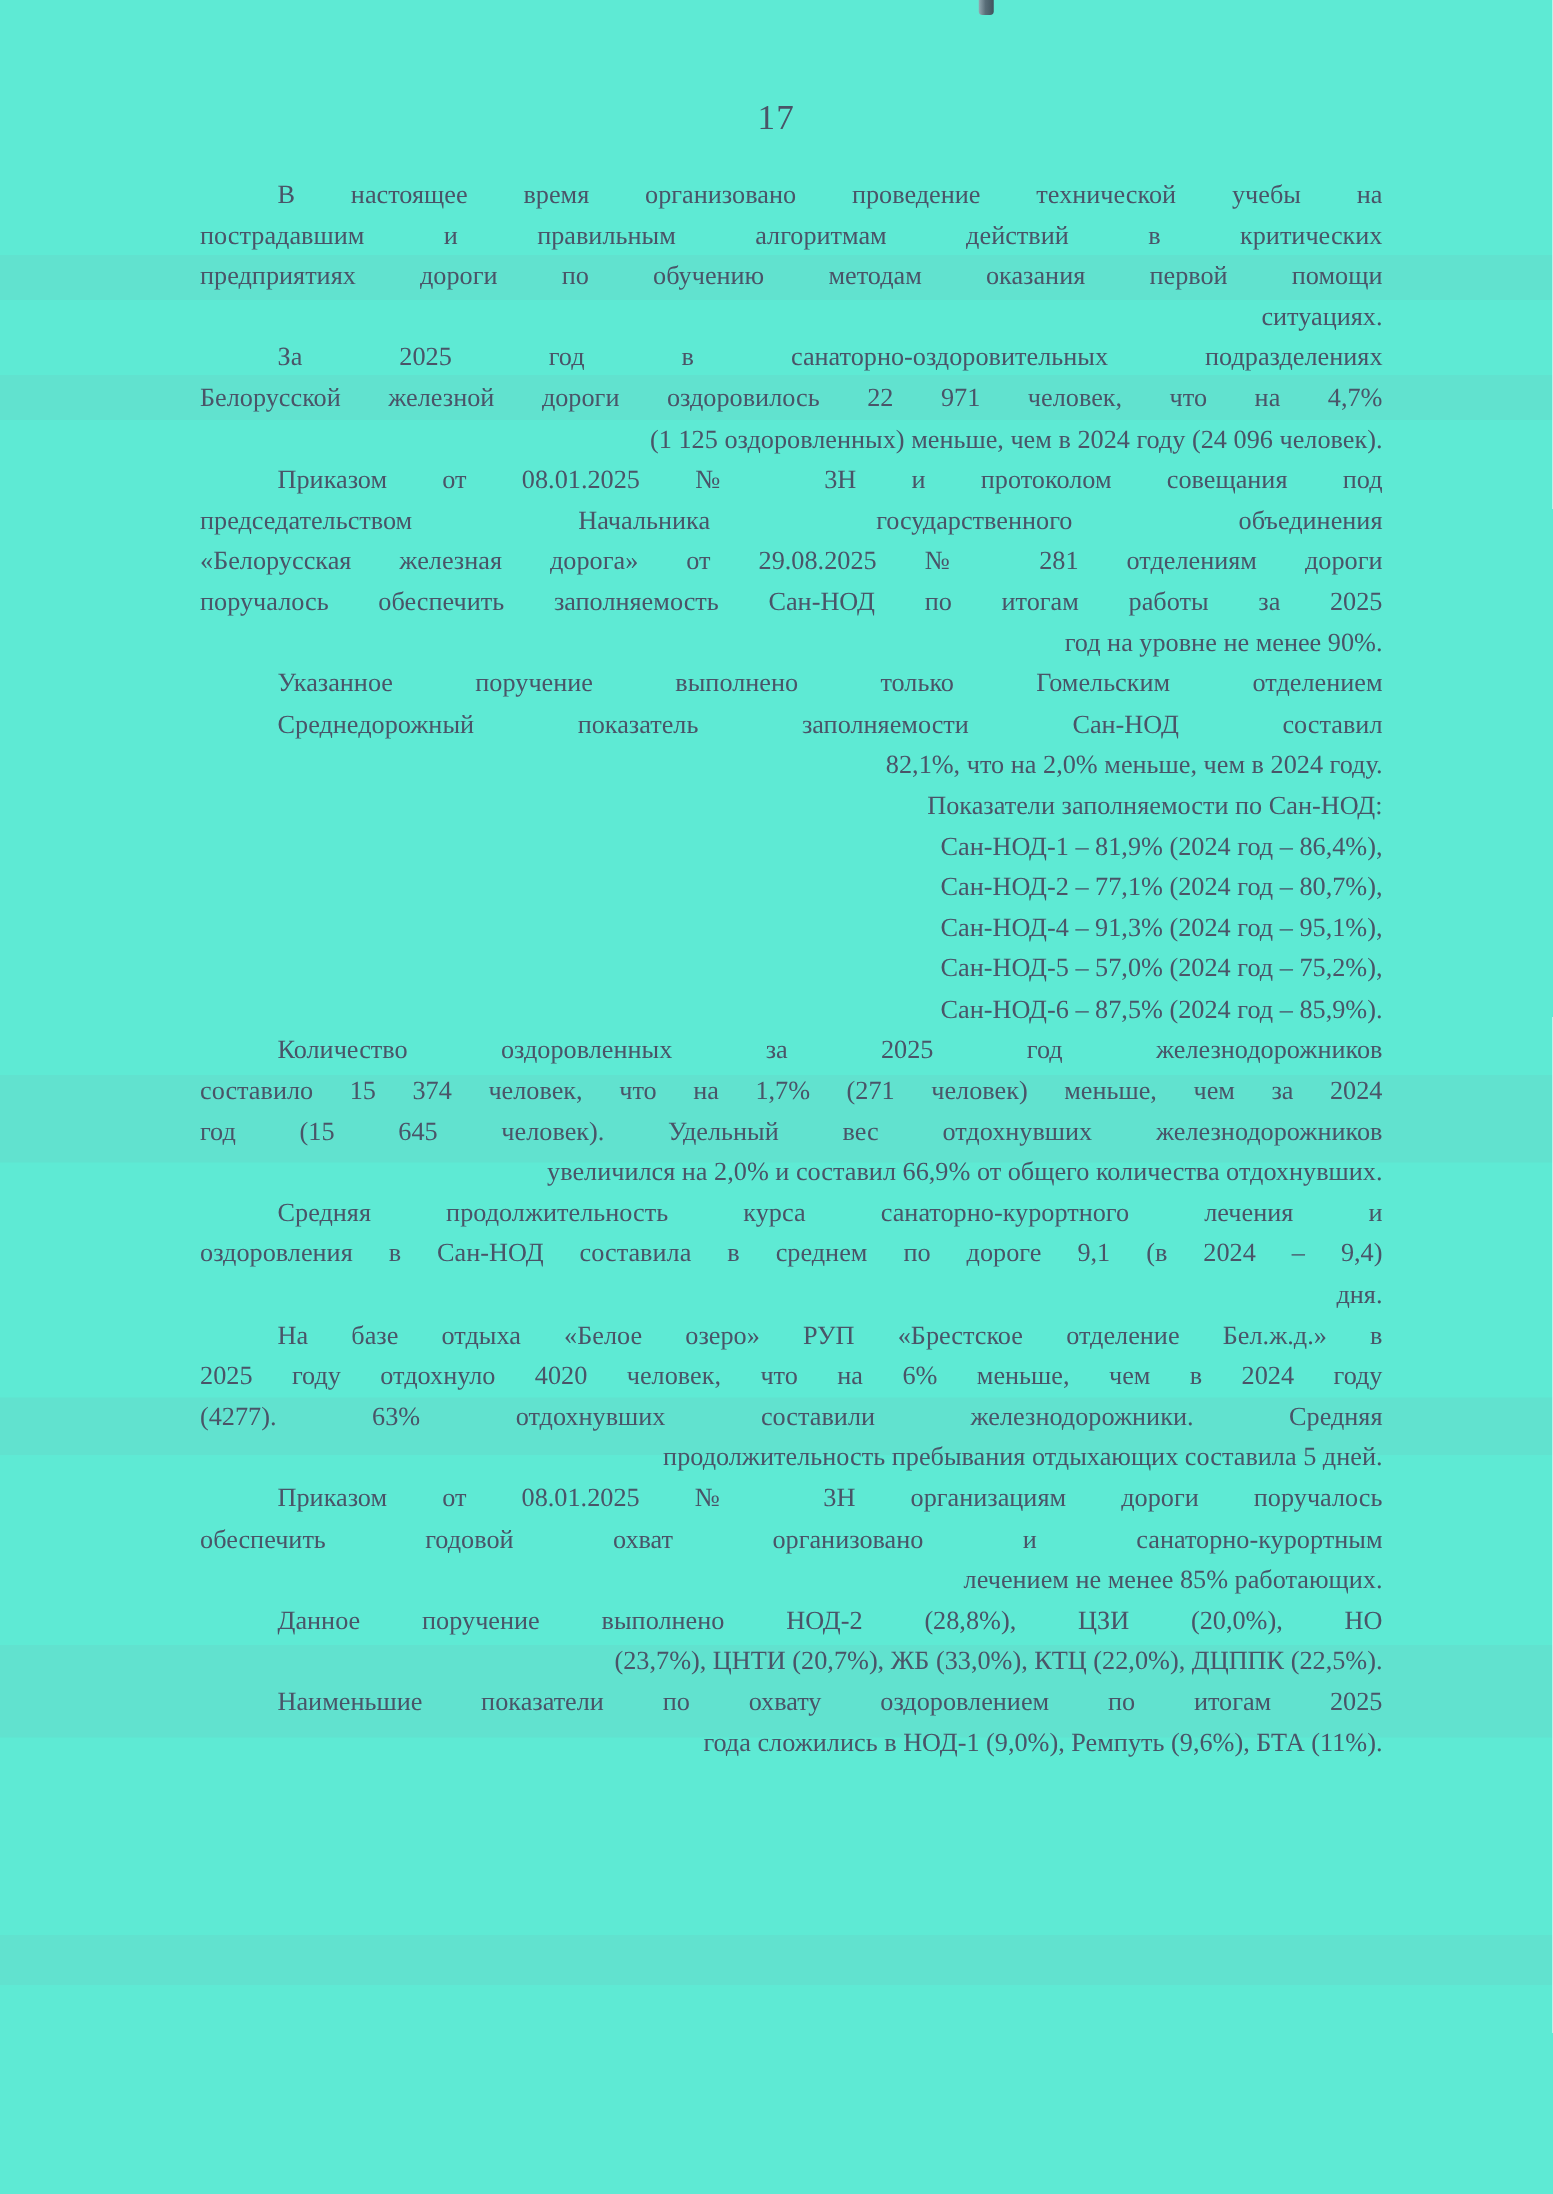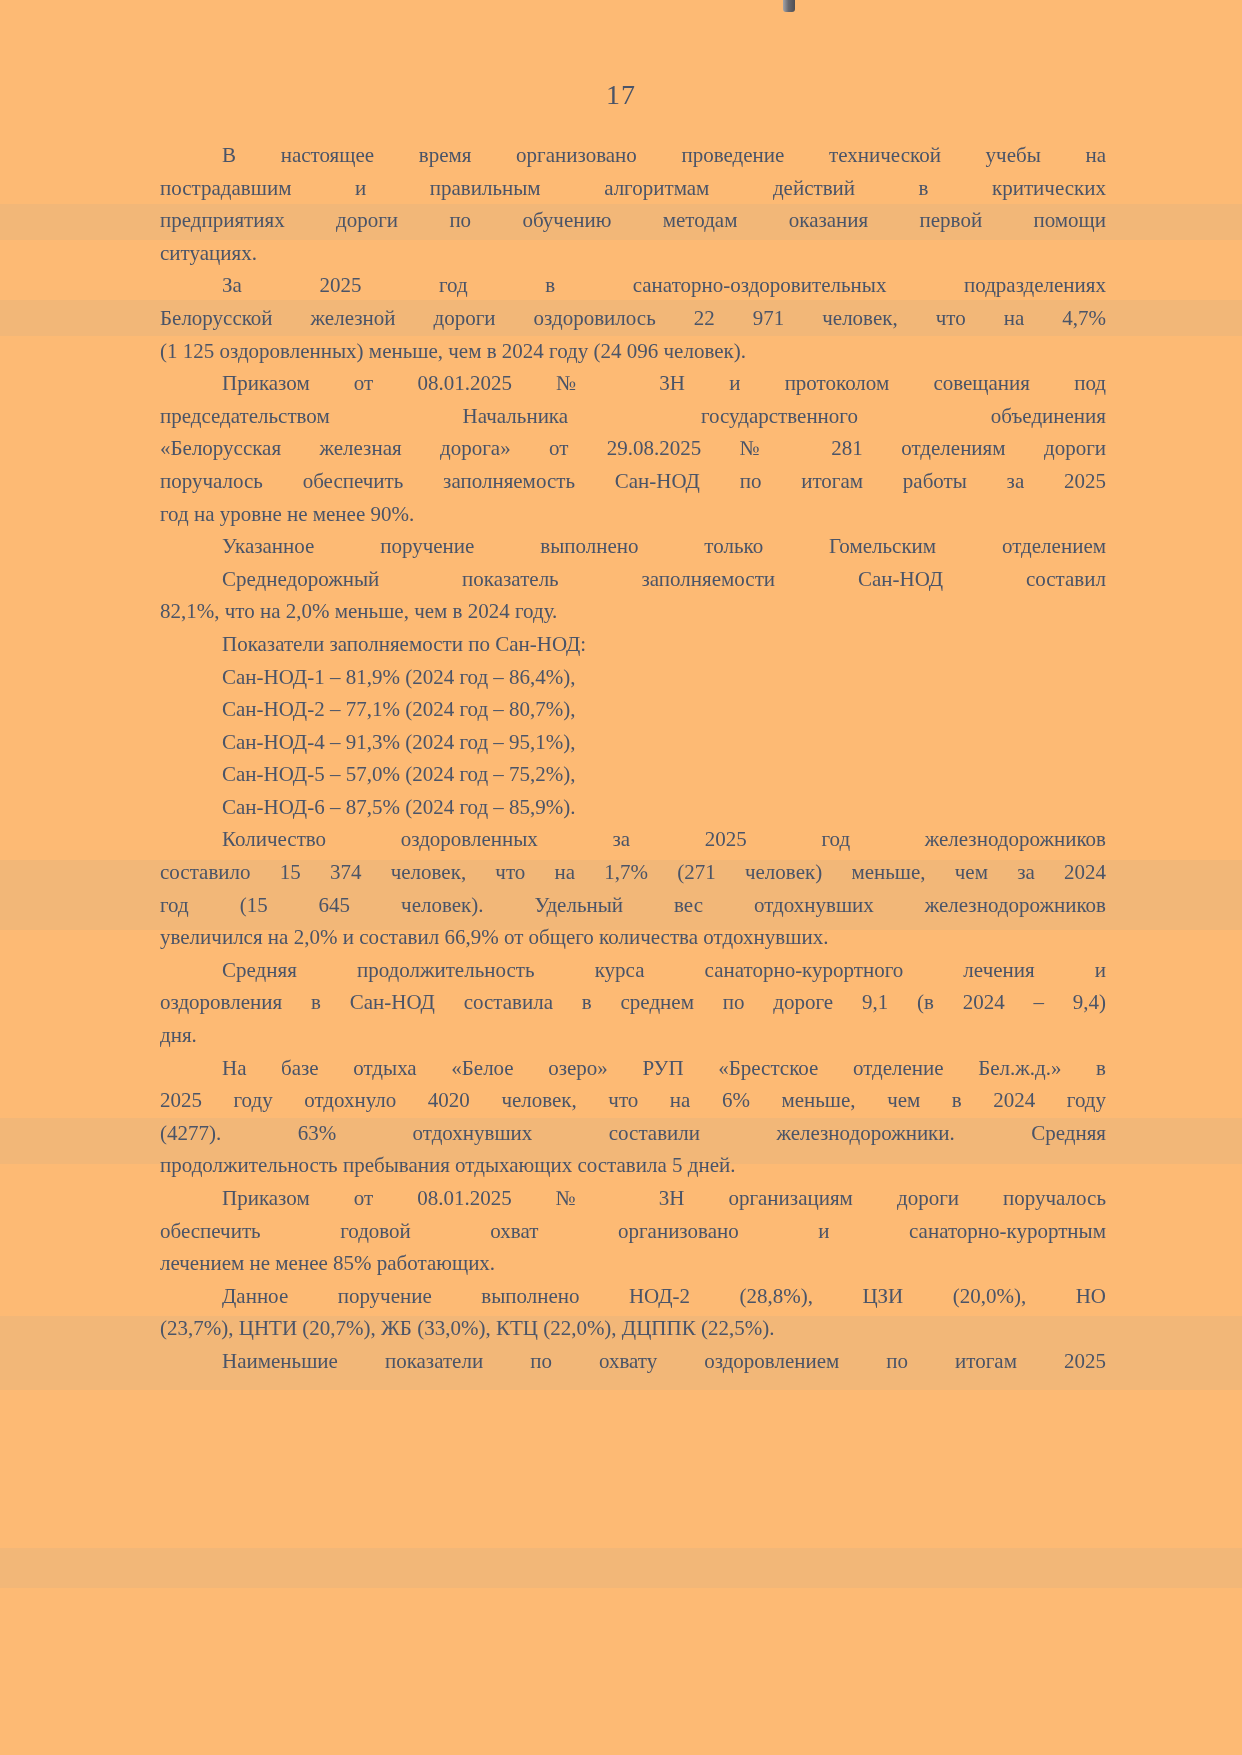--- a/index.html
+++ b/index.html
@@ -4,21 +4,21 @@
 <style>
   html, body {
     margin: 0;
     padding: 0;
     background: #ffffff;
   }
   .sheet {
     position: relative;
     width: 1242px;
     height: 1755px;
-    background: #fdba74;
+    background: #5eead4;
     overflow: hidden;
     font-family: "Liberation Serif", "DejaVu Serif", serif;
     color: #4a5468;
   }
   
   .scan-band {
     position: absolute;
     left: 0;
     width: 100%;
     background: rgba(138, 150, 166, 0.09);
@@ -53,21 +53,21 @@
   }
   .text-block {
     position: absolute;
     left: 160px;
     top: 139px;
     width: 946px;
     font-size: 21px;
     line-height: 32.6px;
   }
   .line {
-    text-align: left;
+    text-align: right;
     white-space: nowrap;
   }
   .line.just {
     white-space: normal;
     text-align: justify;
     text-align-last: justify;
   }
   .line.indent {
     text-indent: 62px;
   }
@@ -119,14 +119,15 @@
       <div class="line indent just">На базе отдыха «Белое озеро» РУП «Брестское отделение Бел.ж.д.» в</div>
       <div class="line just">2025 году отдохнуло 4020 человек, что на 6% меньше, чем в 2024 году</div>
       <div class="line just">(4277). 63% отдохнувших составили железнодорожники. Средняя</div>
       <div class="line">продолжительность пребывания отдыхающих составила 5 дней.</div>
       <div class="line indent just">Приказом от 08.01.2025 № 3Н организациям дороги поручалось</div>
       <div class="line just">обеспечить годовой охват организовано и санаторно-курортным</div>
       <div class="line">лечением не менее 85% работающих.</div>
       <div class="line indent just">Данное поручение выполнено НОД-2 (28,8%), ЦЗИ (20,0%), НО</div>
       <div class="line">(23,7%), ЦНТИ (20,7%), ЖБ (33,0%), КТЦ (22,0%), ДЦППК (22,5%).</div>
       <div class="line indent just">Наименьшие показатели по охвату оздоровлением по итогам 2025</div>
+      <div class="line">года сложились в НОД-1 (9,0%), Ремпуть (9,6%), БТА (11%).</div>
     </div>
 </div>
 
 </body></html>

